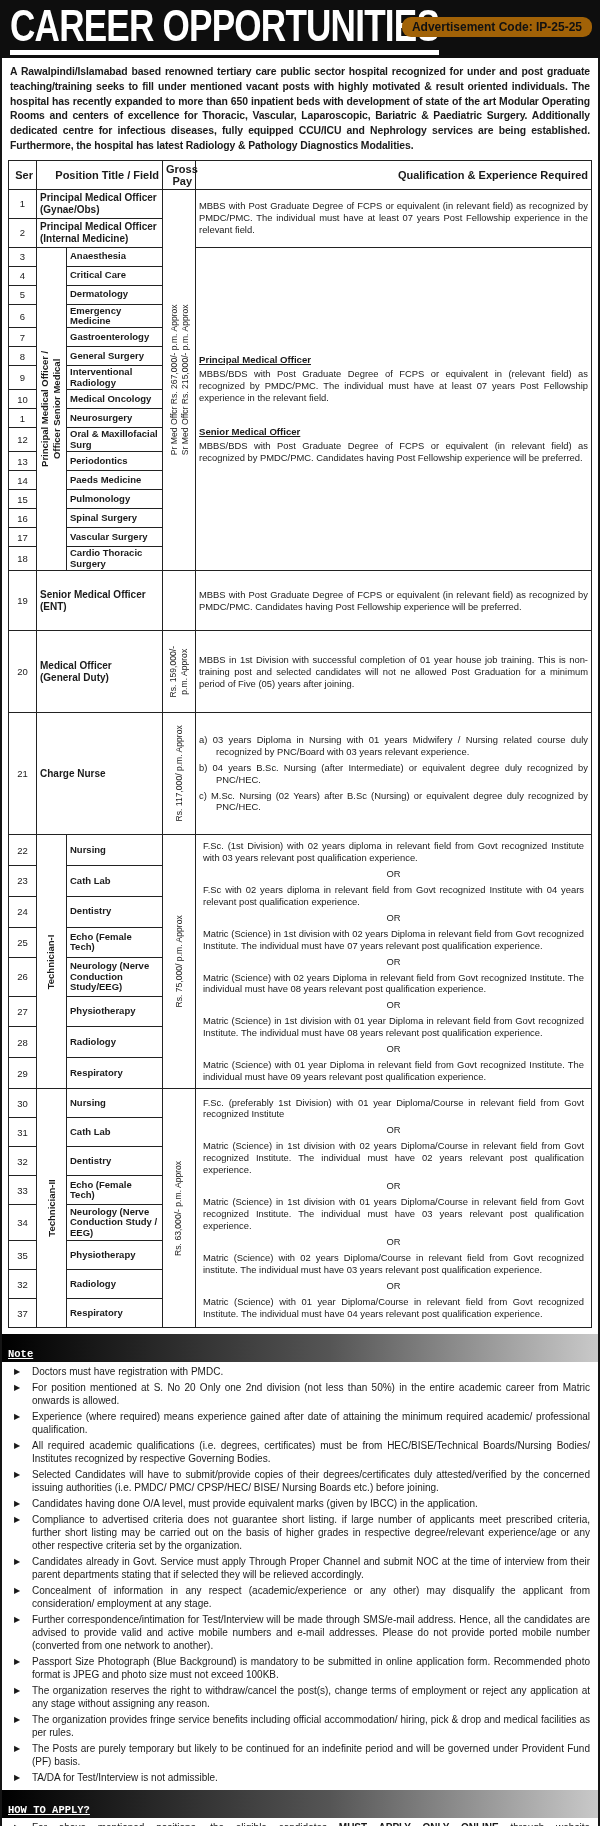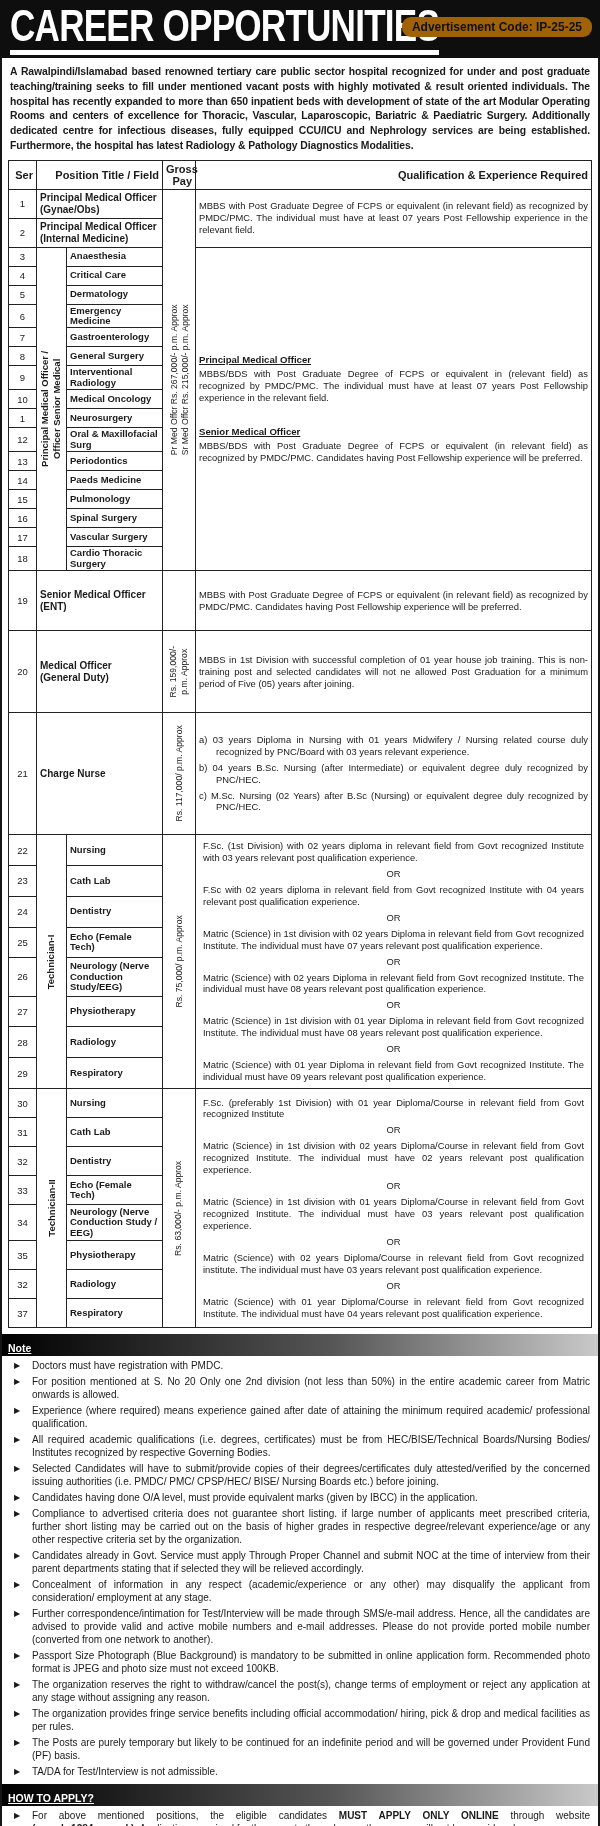--- a/index.html
+++ b/index.html
@@ -35,21 +35,21 @@
   .vtext.bold{font-weight:bold;font-size:9.5px;}
   .qual{font-size:9.4px;text-align:justify;line-height:1.27;padding:4px 7px;}
   .qh{font-weight:bold;text-decoration:underline;margin-bottom:2px;font-size:9.6px;}
   .qmid{display:flex;flex-direction:column;justify-content:center;gap:22px;}
   .or{text-align:center;font-size:9.4px;margin:1px 0;}
   .qitem{padding-left:17px;text-indent:-17px;margin:4px 0;}
   .qblock{margin:4px;}
 
   
   .bar{background:linear-gradient(to right,#000 0%,#555 55%,#c9c9c9 100%);color:#fff;
-       font-weight:bold;font-size:10.5px;padding:8px 6px 2px 6px;margin:6px -6px 3px -6px;}
+       font-weight:bold;font-size:10.5px;padding:14px 6px 2px 6px;margin:6px -6px 3px -6px;font-family:Liberation Mono, monospace;}
   .bar span{text-decoration:underline;}
   .nitem{display:flex;gap:8px;margin:3px 2px;}
   .tri{font-size:8px;line-height:13px;flex:0 0 10px;padding-left:4px;}
   .ntext{font-size:10px;line-height:1.3;text-align:justify;flex:1;}
   .bold{font-weight:bold;}
 </style>
 </head>
 <body>
 
 <div class="page">

